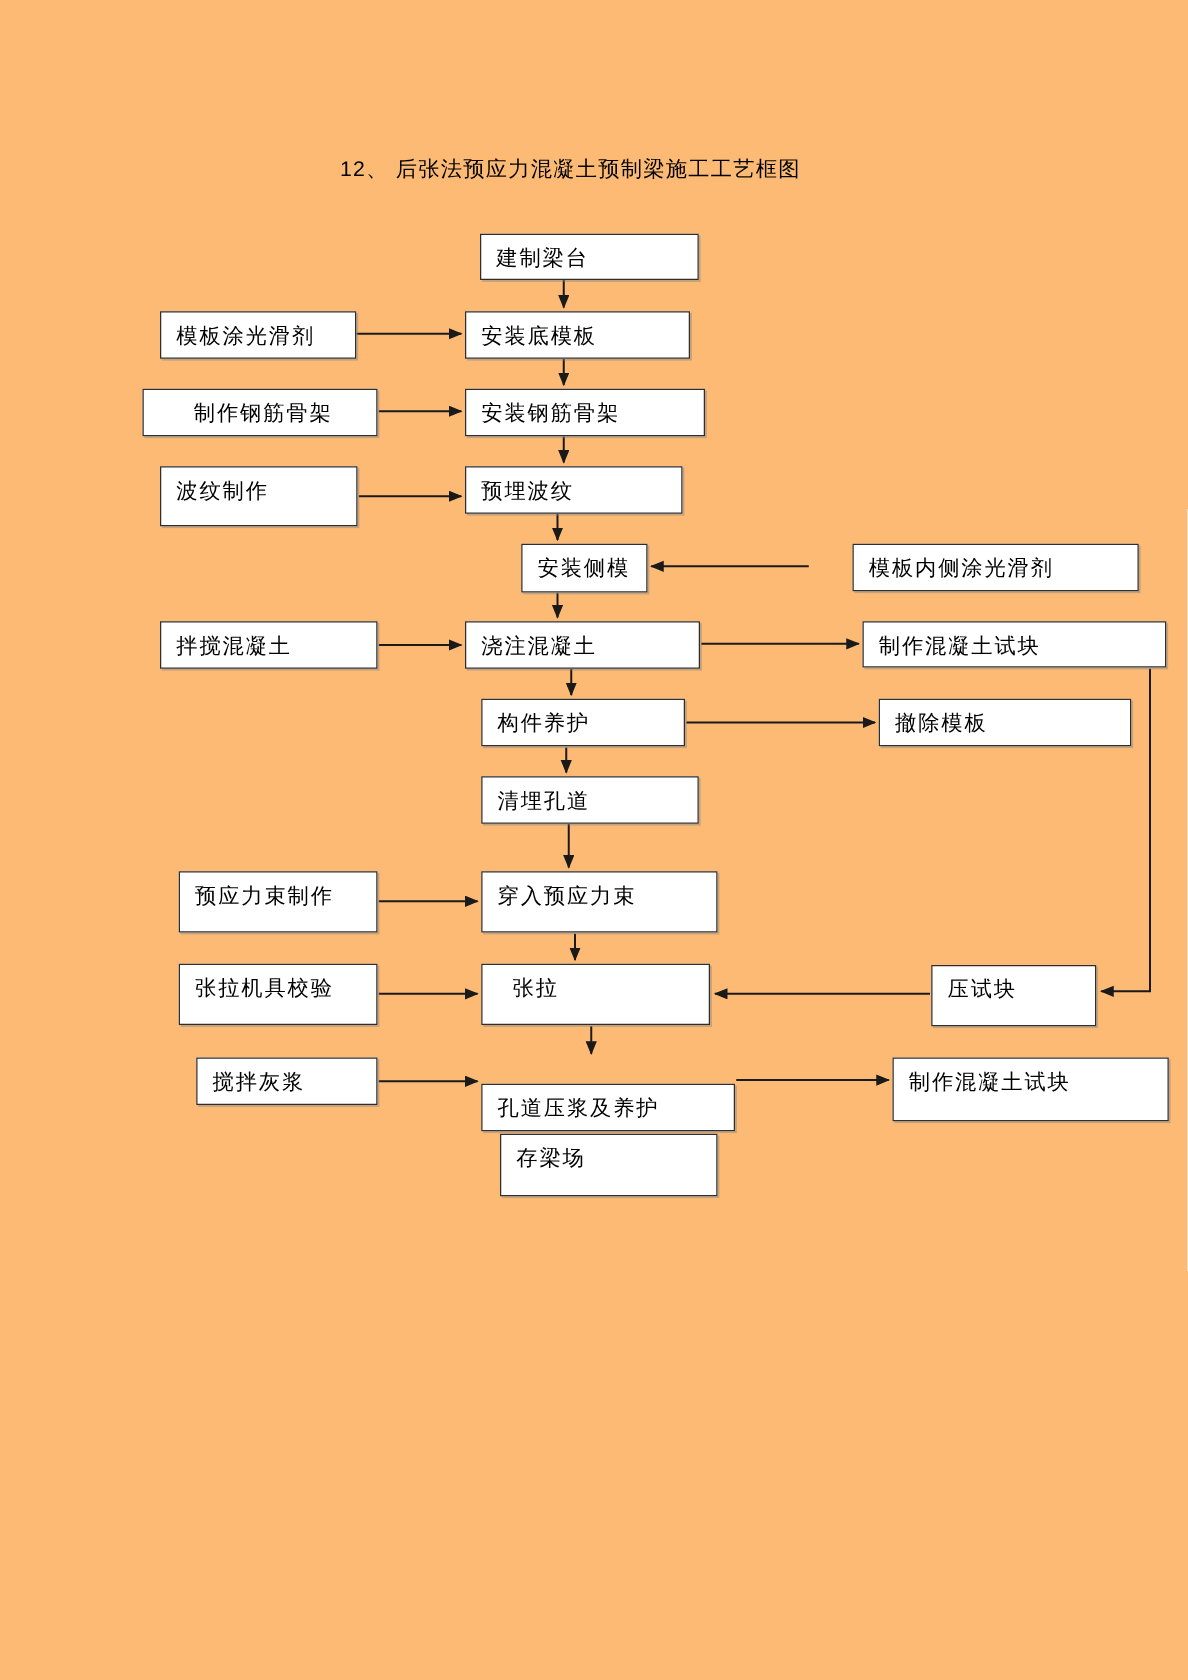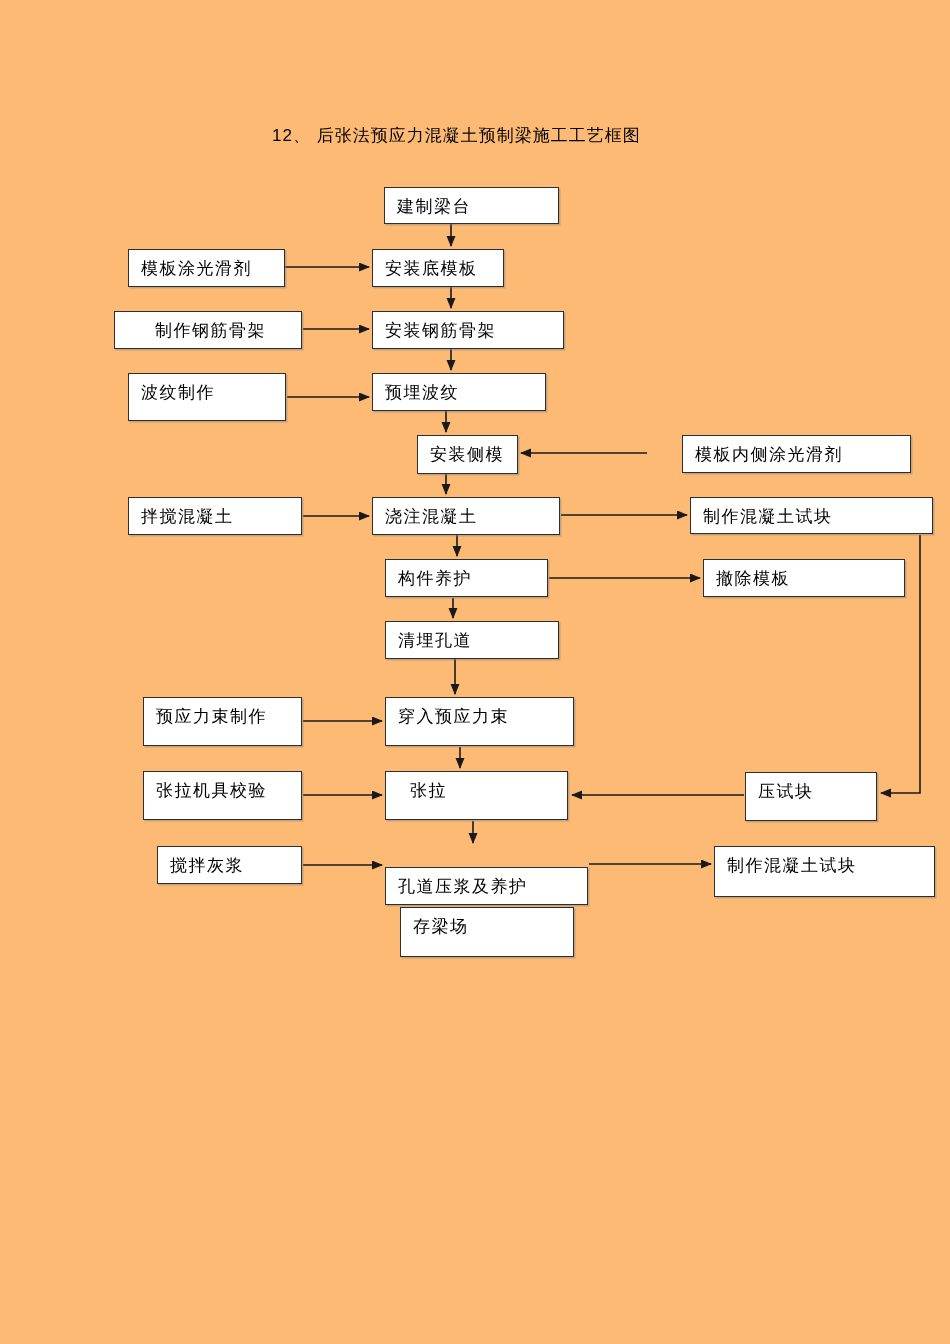--- a/index.html
+++ b/index.html
@@ -78,21 +78,21 @@
     <polyline points="920,535 920,793 881,793" marker-end="url(#arr)"></polyline>
     <line x1="744" y1="795" x2="572" y2="795" marker-end="url(#arr)"></line>
     <line x1="473" y1="821" x2="473" y2="843" marker-end="url(#arr)"></line>
     <line x1="303" y1="865" x2="382" y2="865" marker-end="url(#arr)"></line>
     <line x1="589" y1="864" x2="711" y2="864" marker-end="url(#arr)"></line>
     <line x1="473" y1="885" x2="473" y2="904" marker-end="url(#arr)"></line>
   </svg>
 
   <div class="node" style="left:372px; top:187px; width:175px; height:37px;margin-left:12px;"><span>建制梁台</span></div>
   <div class="node" style="left:128px; top:249px; width:157px; height:38px;"><span>模板涂光滑剂</span></div>
-  <div class="node" style="left:372px; top:249px; width:132px; height:38px;"><span>安装底模板</span></div>
+  <div class="node" style="left:372px; top:249px; width:180px; height:38px;"><span>安装底模板</span></div>
   <div class="node" style="left:114px; top:311px; width:188px; height:38px;padding-left:40px;"><span>制作钢筋骨架</span></div>
   <div class="node" style="left:372px; top:311px; width:192px; height:38px;"><span>安装钢筋骨架</span></div>
   <div class="node" style="left:128px; top:373px; width:158px; height:48px;"><span>波纹制作</span></div>
   <div class="node" style="left:372px; top:373px; width:174px; height:38px;"><span>预埋波纹</span></div>
   <div class="node" style="left:417px; top:435px; width:101px; height:39px;"><span>安装侧模</span></div>
   <div class="node" style="left:648px; top:435px; width:229px; height:38px;margin-left:34px;"><span>模板内侧涂光滑剂</span></div>
   <div class="node" style="left:128px; top:497px; width:174px; height:38px;"><span>拌搅混凝土</span></div>
   <div class="node" style="left:372px; top:497px; width:188px; height:38px;"><span>浇注混凝土</span></div>
   <div class="node" style="left:690px; top:497px; width:243px; height:37px;"><span>制作混凝土试块</span></div>
   <div class="node" style="left:385px; top:559px; width:163px; height:38px;"><span>构件养护</span></div>

